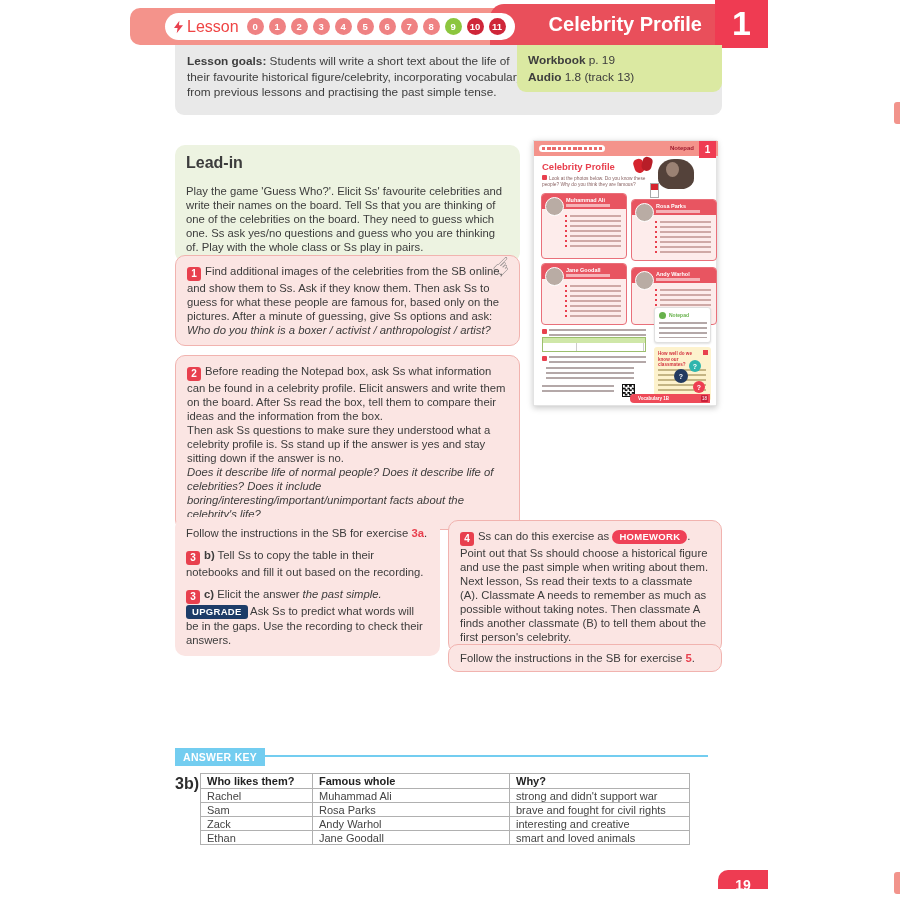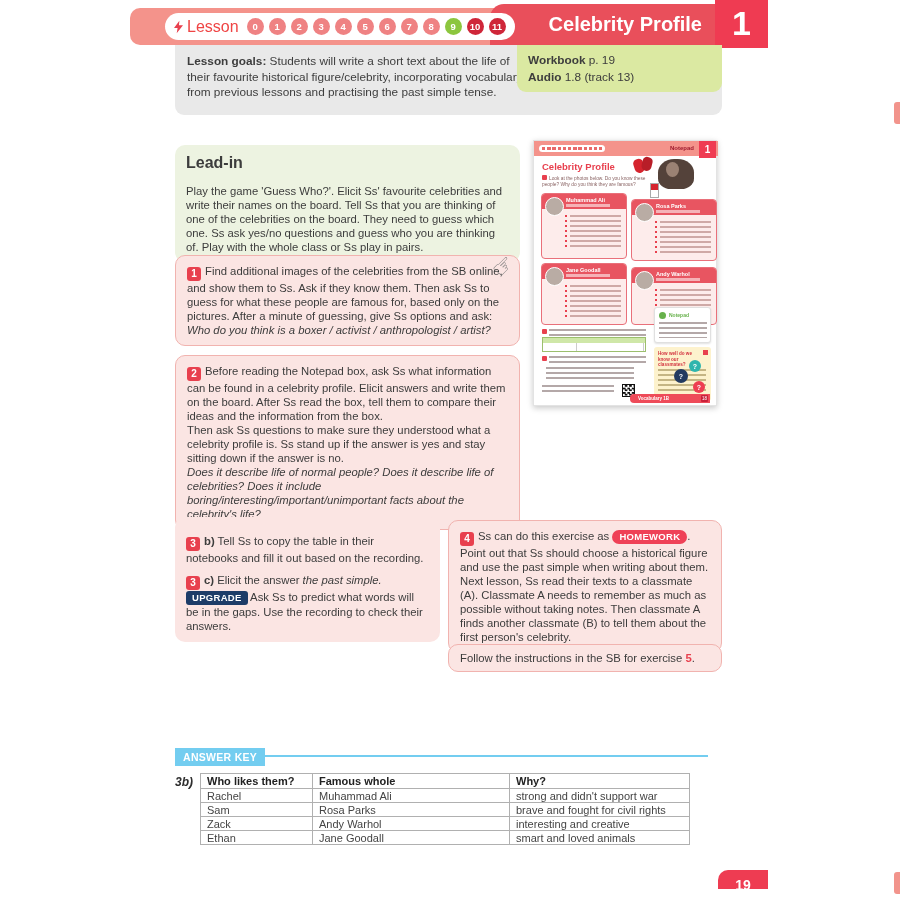--- a/index.html
+++ b/index.html
@@ -47,21 +47,21 @@
   .badge-hw{display:inline-block;background:#ef4157;color:#fff;font-weight:bold;font-size:9.5px;
             padding:1px 7px;border-radius:8px;vertical-align:0px;letter-spacing:.3px;}
   .hand{position:absolute;right:4px;top:-4px;font-size:24px;color:#777;
         transform:rotate(-45deg);font-family:"DejaVu Sans",sans-serif;}
   .gap{height:8px;}
 
   
   .ak-line{left:180px;top:755px;width:528px;height:2px;background:#73cdf0;}
   .ak-badge{left:175px;top:748px;background:#73cdf0;color:#fff;font-weight:bold;font-size:10.5px;
             padding:3px 8px;letter-spacing:.3px;}
-  .tbl-label{left:175px;top:775px;font-size:12px;font-weight:bold;color:#2e2e2e;font-style:italic;}
+  .tbl-label{left:175px;top:775px;font-size:16px;font-weight:bold;color:#2e2e2e;}
   .ak-table{left:200px;top:773px;border-collapse:collapse;}
   .ak-table td,.ak-table th{border:1px solid #b0b0b0;font-size:11px;text-align:left;
             padding:0 0 0 6px;height:13px;font-weight:normal;color:#444;}
   .ak-table th{font-weight:bold;color:#222;height:14px;}
   .cw1{width:105px;} .cw2{width:190px;} .cw3{width:173px;}
   .c3{left:175px;top:846px;font-size:11.5px;color:#333;}
   .c3 .b{margin-right:8px;}
 
   
   .pgnum{left:718px;top:870px;width:50px;height:19px;background:#ee3c52;border-radius:10px 0 0 0;}
@@ -175,20 +175,21 @@
     <div class="i">Who do you think is a boxer / activist / anthropologist / artist?</div>
   </div>
 
   <div class="abs box pinkbox ex2">
     <span class="num-sq">2</span><span>Before reading the Notepad box, ask Ss what information can be found in a celebrity profile. Elicit answers and write them on the board. After Ss read the box, tell them to compare their ideas and the information from the box.</span>
     <div>Then ask Ss questions to make sure they understood what a celebrity profile is. Ss stand up if the answer is yes and stay sitting down if the answer is no.</div>
     <div class="i">Does it describe life of normal people? Does it describe life of celebrities? Does it include boring/interesting/important/unimportant facts about the celebrity's life?</div>
   </div>
 
   <div class="abs box pinkplain ex3">
+    <div><span>Follow the instructions in the SB for exercise </span><span class="red">3a</span><span>.</span></div>
     <div class="gap"></div>
     <div><span class="num-sq">3</span><span class="b">b)</span><span> Tell Ss to copy the table in their notebooks and fill it out based on the recording.</span></div>
     <div class="gap"></div>
     <div><span class="num-sq">3</span><span class="b">c)</span><span> Elicit the answer </span><span class="i">the past simple.</span></div>
     <div><span class="badge-up">UPGRADE</span><span> Ask Ss to predict what words will be in the gaps. Use the recording to check their answers.</span></div>
   </div>
 
   <div class="abs box pinkbox ex4">
     <span class="num-sq">4</span><span>Ss can do this exercise as </span><span class="badge-hw">HOMEWORK</span><span>. Point out that Ss should choose a historical figure and use the past simple when writing about them. Next lesson, Ss read their texts to a classmate (A). Classmate A needs to remember as much as possible without taking notes. Then classmate A finds another classmate (B) to tell them about the first person's celebrity.</span>
   </div>

